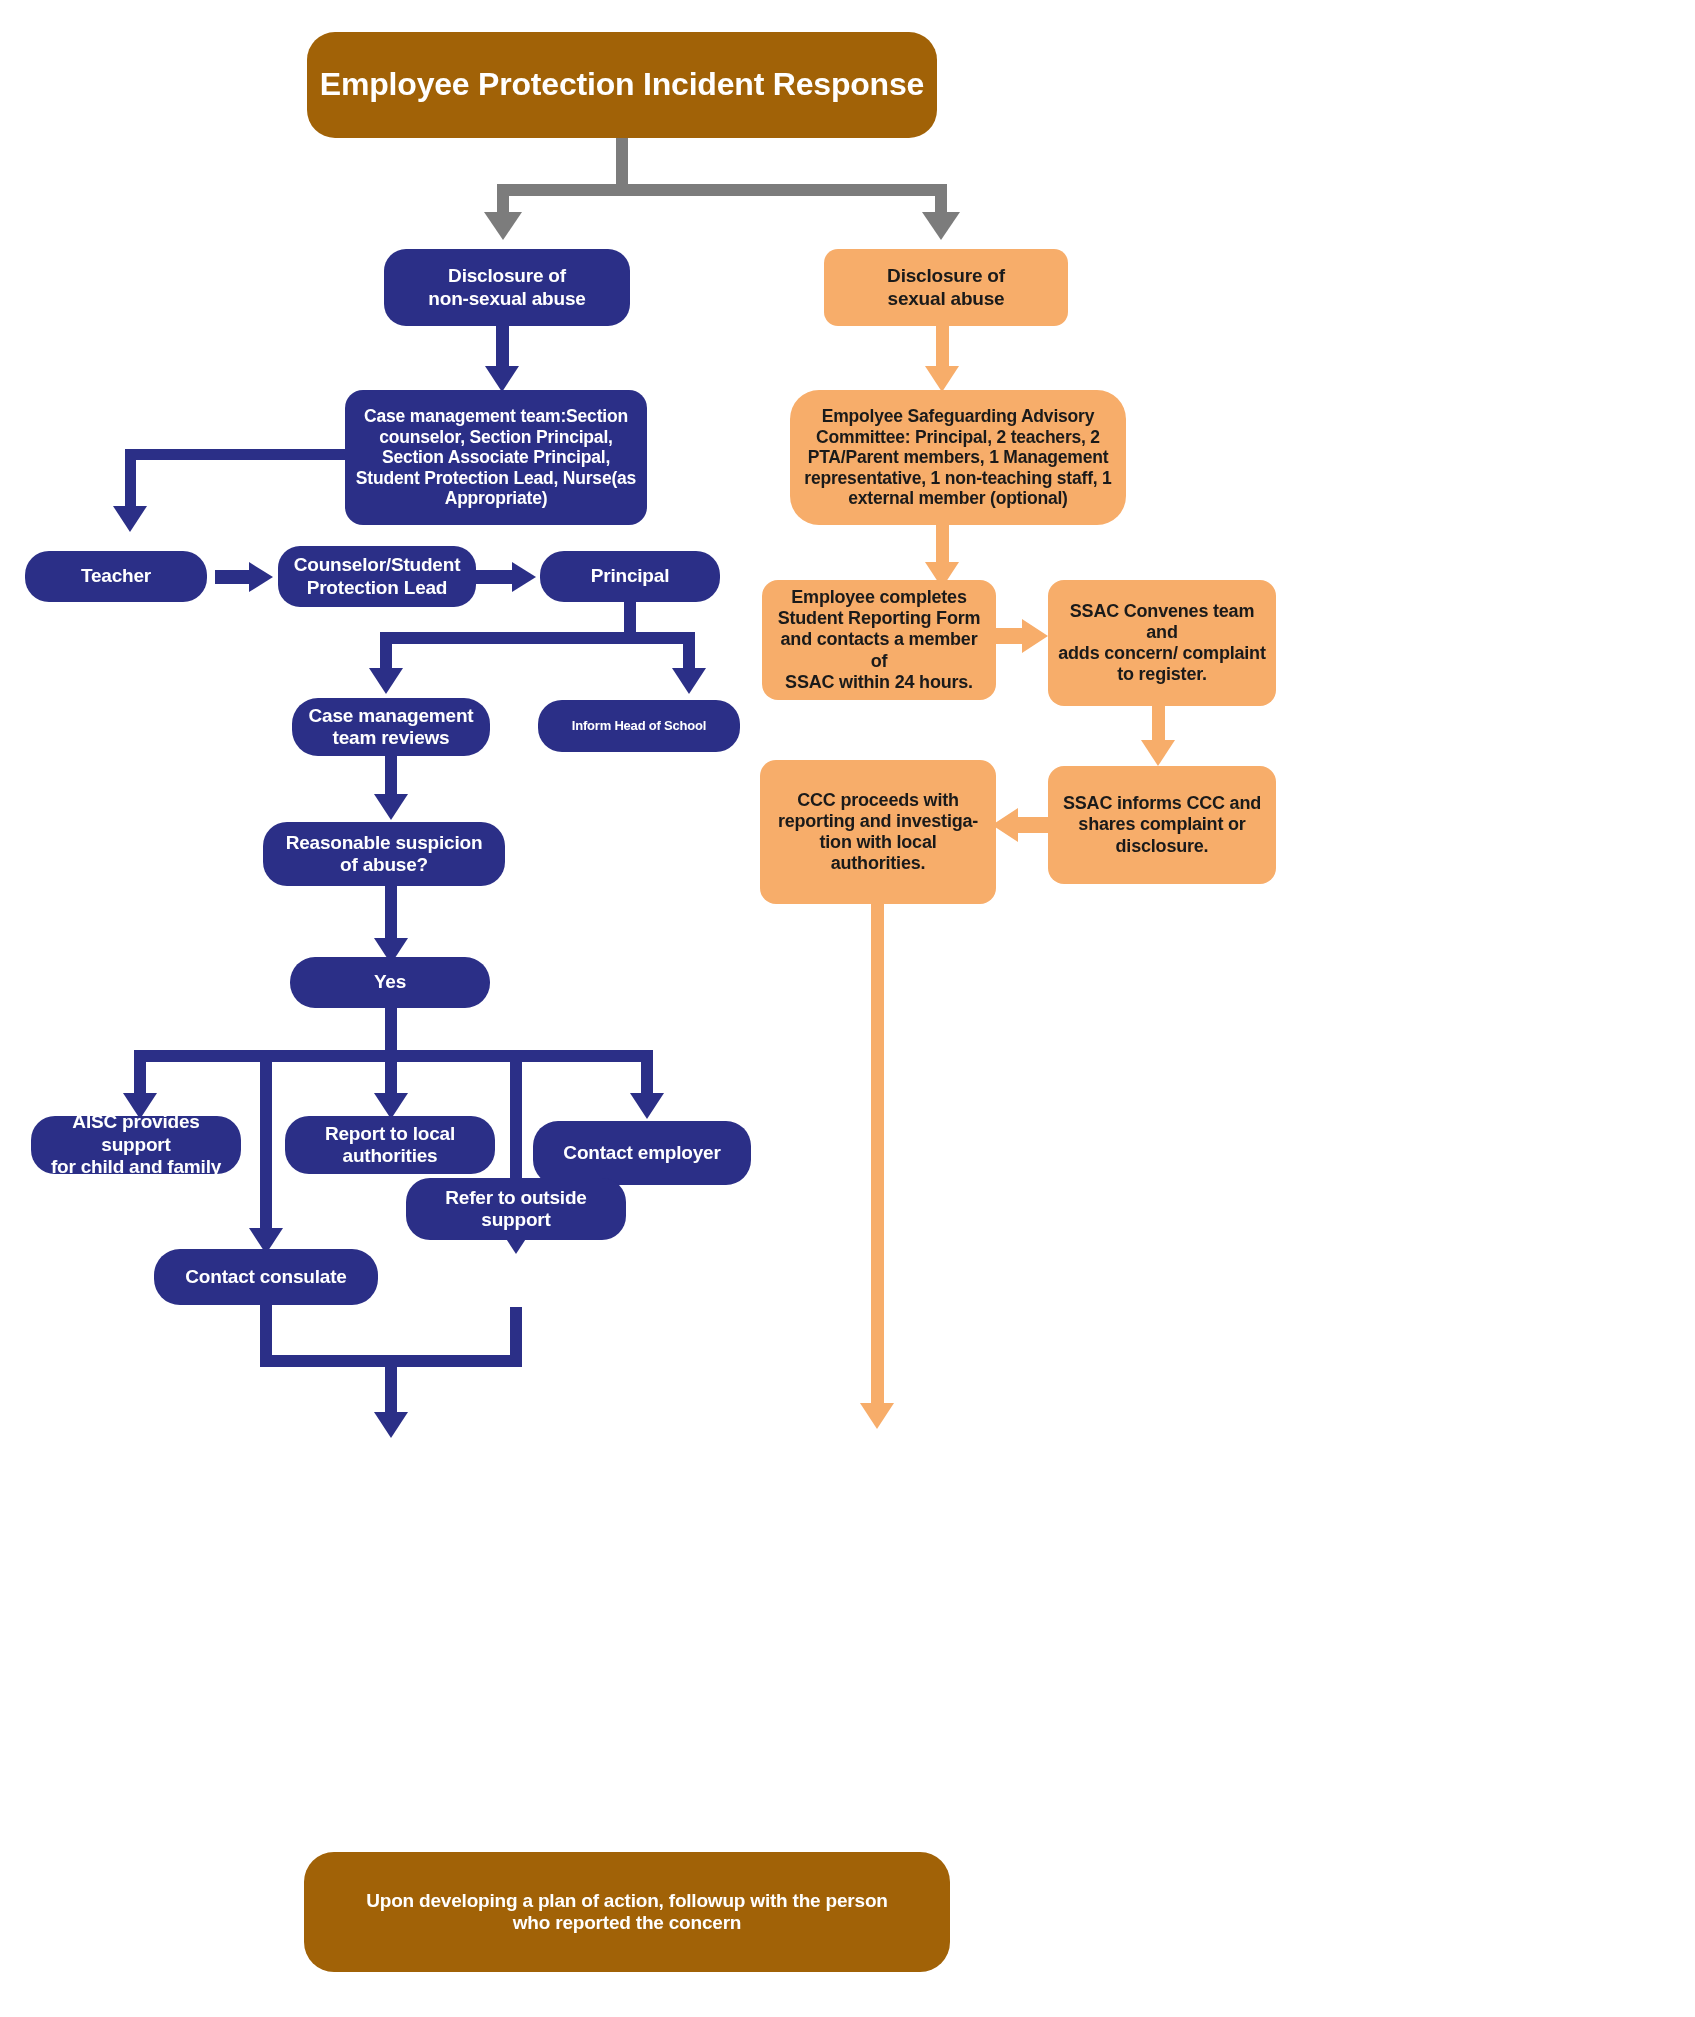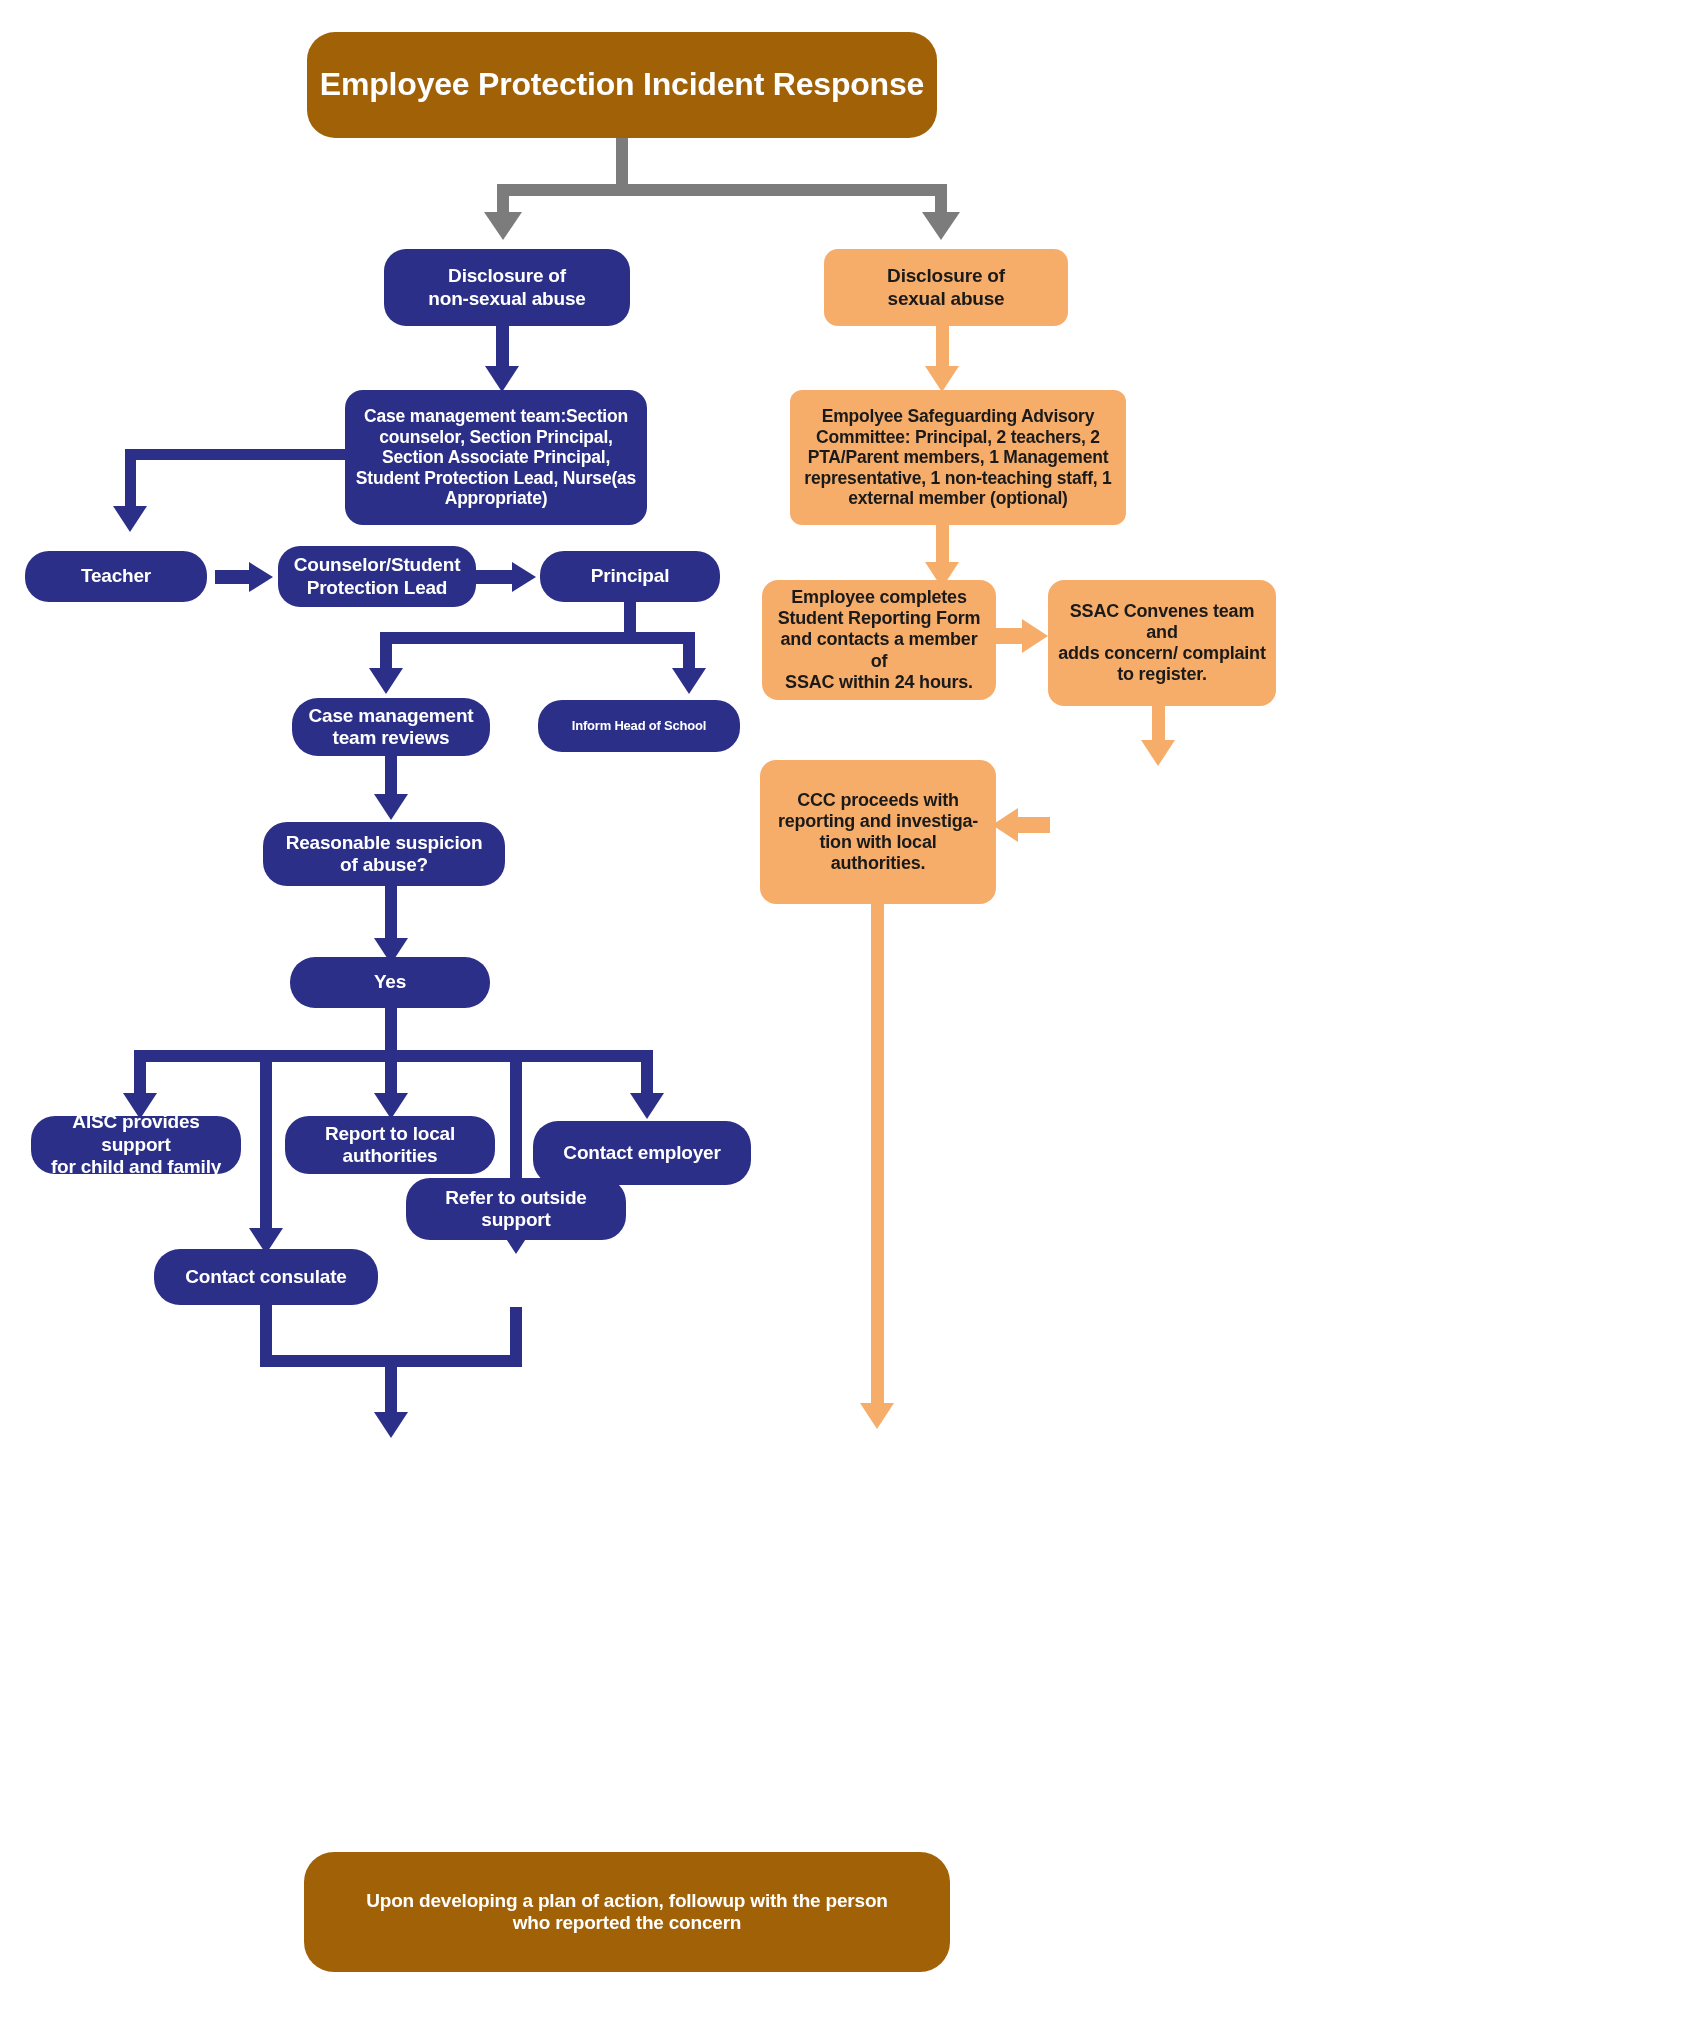--- a/index.html
+++ b/index.html
@@ -108,21 +108,21 @@
 
   <div class="seg orange" style="left:936px; top:326px; width:13px; height:45px;"></div>
   <div class="arrow down orange" style="left:925px; top:366px;"></div>
 
   <div class="node blue" style="left:345px; top:390px; width:302px; height:135px; font-size:17.5px; border-radius:18px;">
     <span class="txt" style="white-space:normal;">
       <b>Case management team:</b><span>Section counselor, Section Principal, Section Associate Principal, Student Protection Lead, Nurse(as Appropriate)</span>
     </span>
   </div>
 
-  <div class="node orange" style="left:790px; top:390px; width:336px; height:135px; font-size:17.5px; border-radius:12px;">
+  <div class="node orange" style="left:790px; top:390px; width:336px; height:135px; font-size:17.5px; border-radius:29px;">
     <span class="txt" style="white-space:normal;">
       <b>Empolyee Safeguarding Advisory Committee:</b><span> Principal, 2 teachers, 2 PTA/Parent members, 1 Management representative, 1 non-teaching staff, 1 external member (optional)</span>
     </span>
   </div>
 
   <div class="seg blue" style="left:125px; top:449px; width:230px; height:11px;"></div>
   <div class="seg blue" style="left:125px; top:449px; width:11px; height:62px;"></div>
   <div class="arrow down blue" style="left:113px; top:506px;"></div>
 
   <div class="node blue" style="left:25px; top:551px; width:182px; height:51px; font-size:19px; border-radius:24px;">
@@ -238,20 +238,25 @@
 
   <div class="node orange" style="left:1048px; top:580px; width:228px; height:126px; font-size:18px; border-radius:16px;">
     <span class="txt">SSAC Convenes team  and
 adds concern/ complaint
 to register.</span>
   </div>
 
   <div class="seg orange" style="left:1152px; top:706px; width:13px; height:40px;"></div>
   <div class="arrow down orange" style="left:1141px; top:740px;"></div>
 
+  <div class="node orange" style="left:1048px; top:766px; width:228px; height:118px; font-size:18px; border-radius:16px;">
+    <span class="txt">SSAC informs CCC and
+shares complaint or
+disclosure.</span>
+  </div>
 
   <div class="seg orange" style="left:1015px; top:817px; width:35px; height:16px;"></div>
   <div class="arrow left orange" style="left:992px; top:808px;"></div>
 
   <div class="node orange" style="left:760px; top:760px; width:236px; height:144px; font-size:18px; border-radius:16px;">
     <span class="txt">CCC proceeds with
 reporting and investiga-
 tion with local authorities.</span>
   </div>
 

